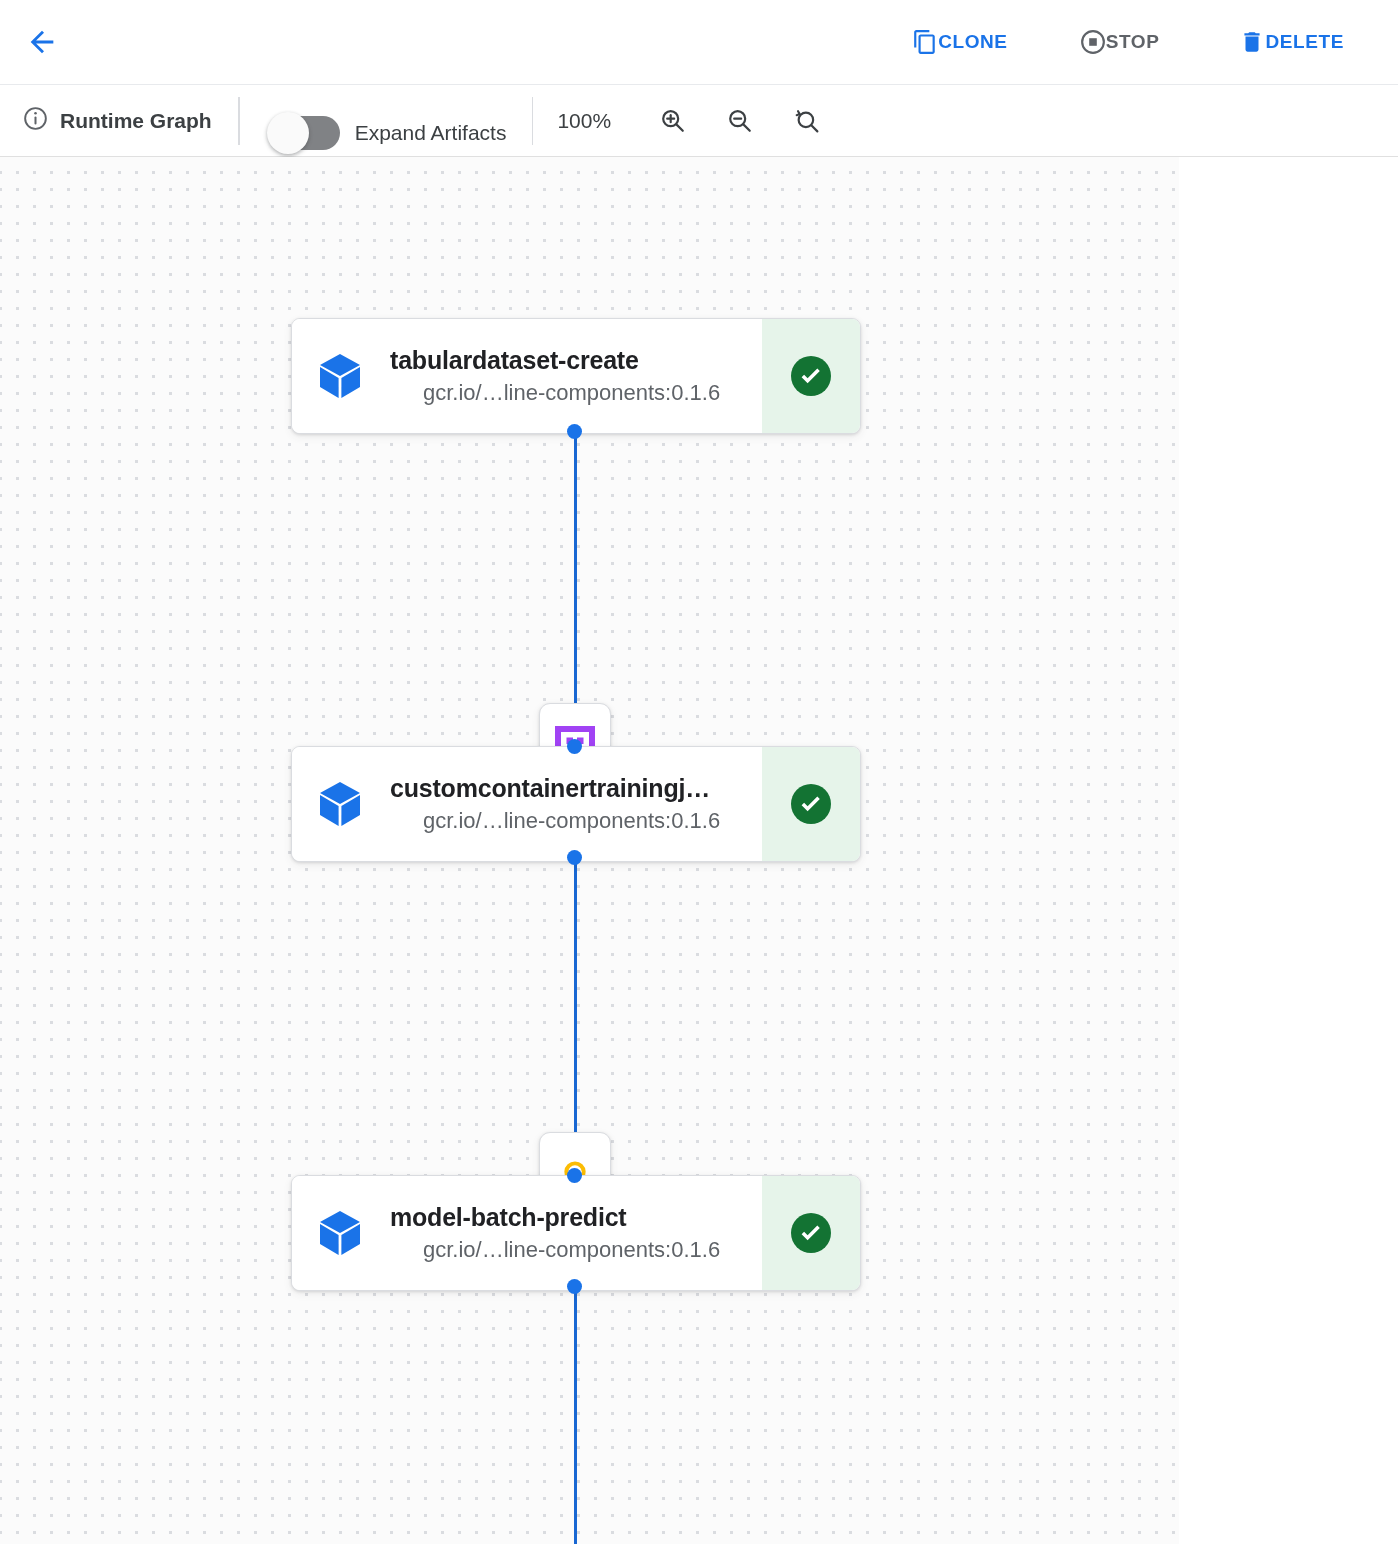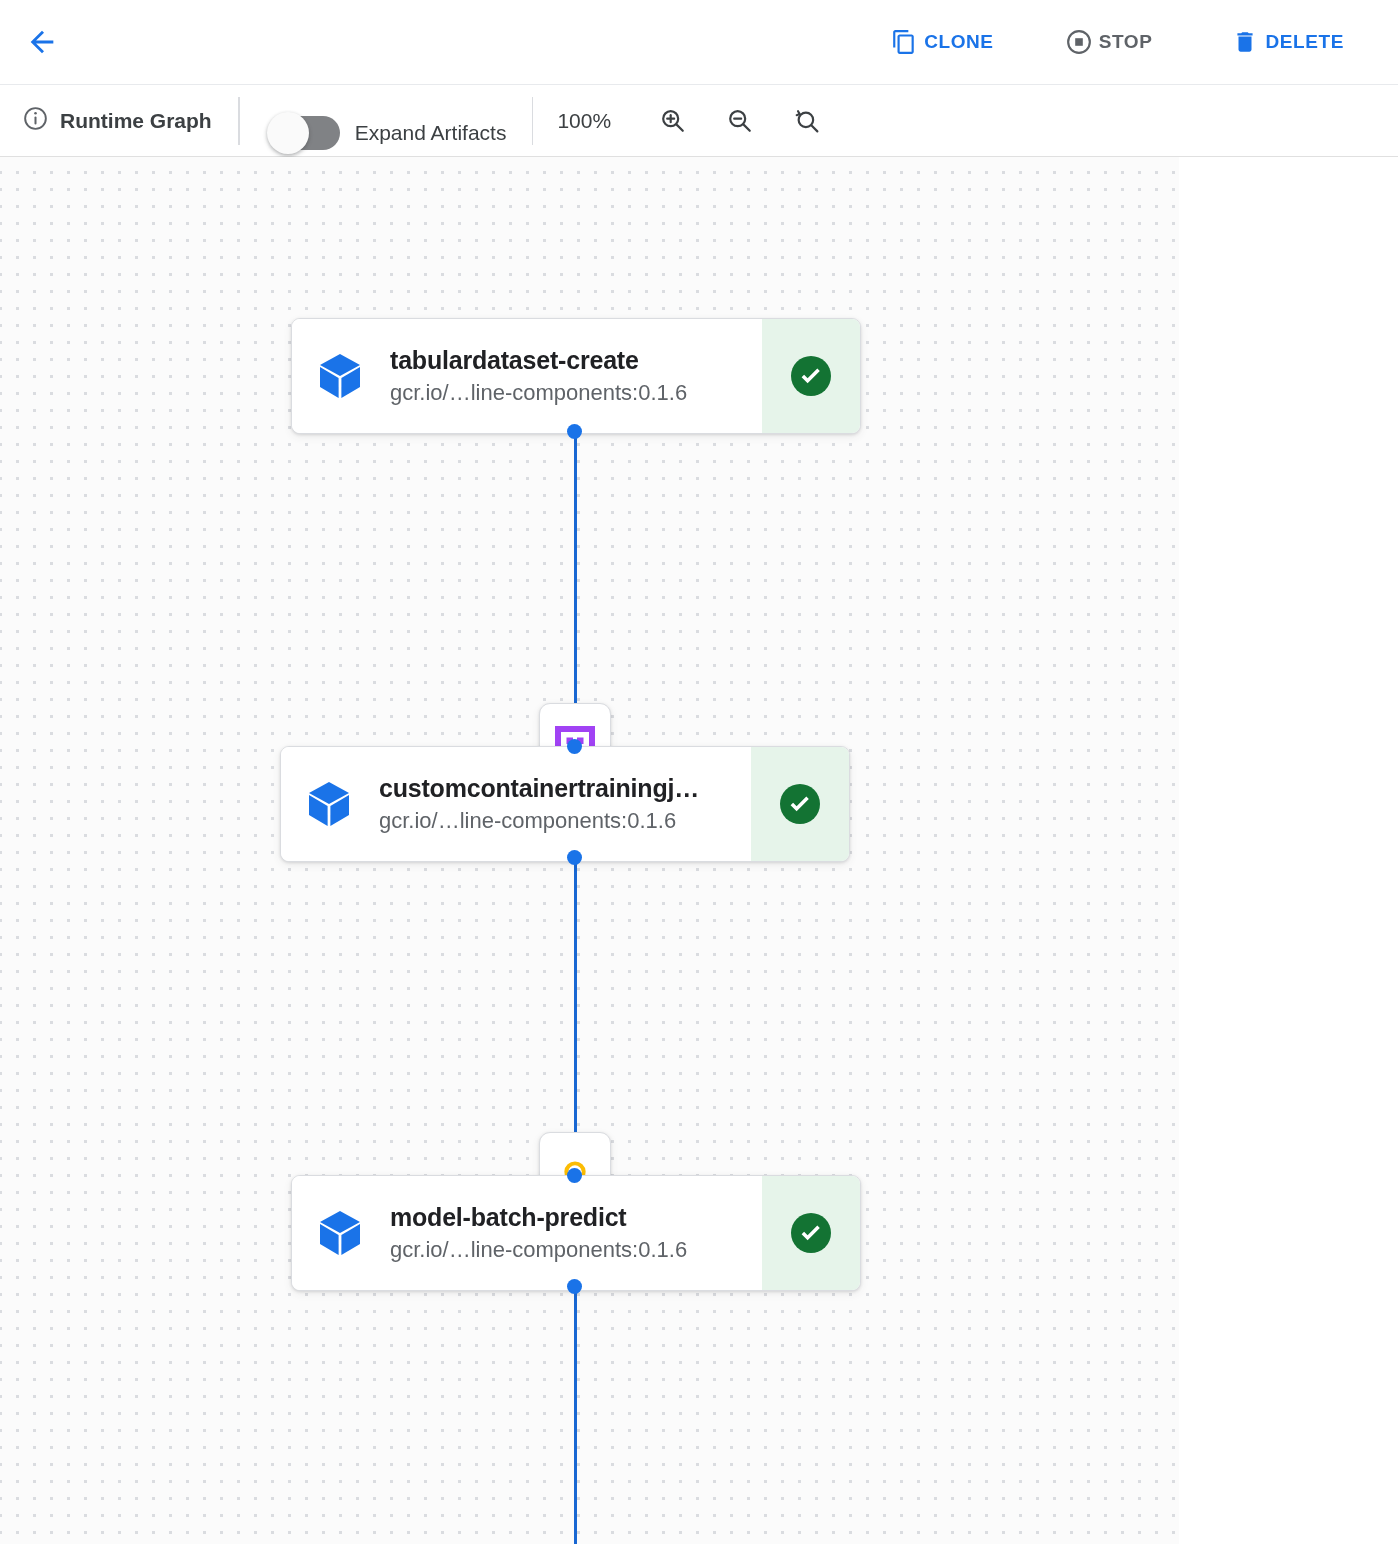--- a/index.html
+++ b/index.html
@@ -25,21 +25,21 @@
   }
   .back-btn svg { display: block; }
   .page-title {
     font-size: 30px; color: #202124; font-weight: 400;
     letter-spacing: -0.2px; margin-left: 20px;
     white-space: nowrap; flex: 0 0 auto;
   }
   .header-spacer { flex: 1 1 auto; }
   .hdr-actions { display: flex; align-items: center; margin-right: 40px; flex: 0 0 auto; }
   .hdr-btn {
-    display: flex; align-items: center; gap: 7px;
+    display: flex; align-items: center; 
     font-size: 19px; font-weight: 600; letter-spacing: 0.6px;
     color: #1a73e8; cursor: pointer; padding: 10px 14px;
     border-radius: 4px; white-space: nowrap;
   }
   .hdr-btn.disabled { color: #5f6368; cursor: default; }
   .hdr-btn svg { display: block; flex: 0 0 auto; }
   .hdr-gap { width: 44px; }
   .hdr-gap-2 { width: 52px; }
 
   
@@ -120,21 +120,21 @@
   }
   .node-cube { flex: 0 0 auto; width: 52px; height: 52px; display: block; }
   .node-text { margin-left: 24px; min-width: 0; overflow: hidden; }
   .node-title {
     font-size: 25px; font-weight: 700; color: #202124;
     letter-spacing: -0.2px; white-space: nowrap;
     overflow: hidden; text-overflow: ellipsis; line-height: 1.25;
   }
   .node-sub {
     font-size: 22px; color: #5f6368; white-space: nowrap;
-    overflow: hidden; text-overflow: ellipsis; margin-top: 3px; line-height: 1.25;
+    overflow: hidden; text-overflow: ellipsis; margin-top: 3px; line-height: 1.25; margin-left: 33px;
   }
   .node-status {
     flex: 0 0 98px; background: #e6f4ea;
     display: flex; align-items: center; justify-content: center;
   }
   .node-status svg { display: block; }
 
   
   .artifact {
     position: absolute;
@@ -302,21 +302,21 @@
       <svg width="40" height="40" viewBox="0 0 40 40">
         <rect x="3" y="3" width="34" height="34" fill="none" stroke="#a142f4" stroke-width="6"></rect>
         <rect x="11.5" y="11.5" width="6.5" height="6.5" fill="#a142f4"></rect>
         <rect x="22" y="11.5" width="6.5" height="6.5" fill="#a142f4"></rect>
         <rect x="11.5" y="22" width="6.5" height="6.5" fill="#a142f4"></rect>
         <rect x="22" y="22" width="6.5" height="6.5" fill="#a142f4"></rect>
       </svg>
     </span>
   </div>
 
-  <div class="node" style="left:280px; top:589px;justify-content:space-between;">
+  <div class="node" style="left:291px; top:589px;justify-content:space-between;">
     <div class="node-left">
       <span class="node-cube">
         <svg width="52" height="52" viewBox="0 0 52 52">
           <path d="M26 4 L46 15 L26 26 L6 15 Z" fill="#1a73e8"></path>
           <path d="M6 17 L24.6 27.9 L24.6 48 L6 37 Z" fill="#1a73e8"></path>
           <path d="M27.4 27.9 L46 17 L46 37 L27.4 48 Z" fill="#1a73e8"></path>
         </svg>
       </span>
       <div class="node-text">
         <div class="node-title">customcontainertrainingj…</div>

